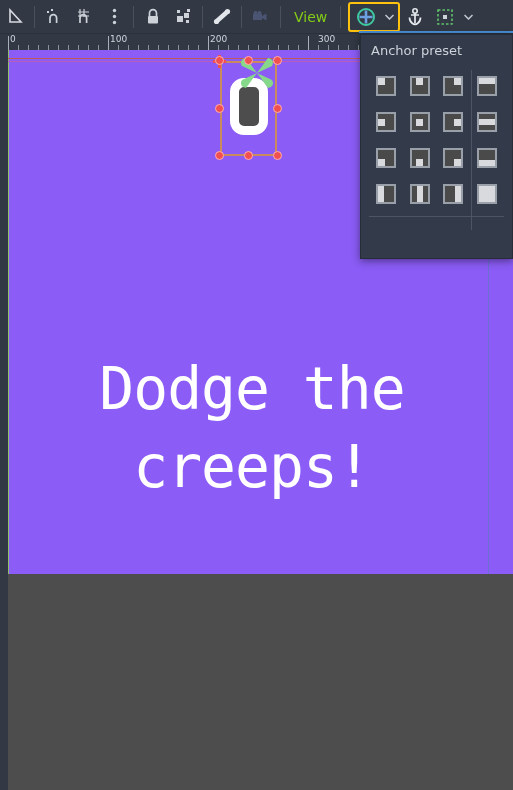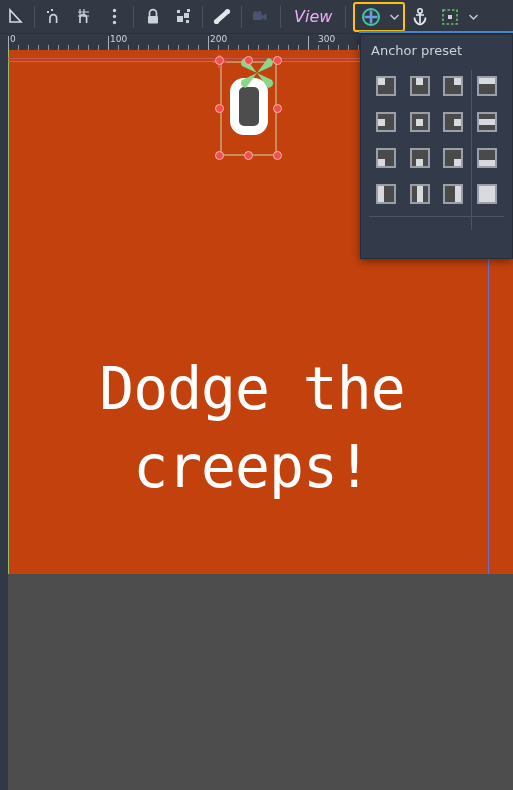--- a/index.html
+++ b/index.html
@@ -18,22 +18,22 @@
     display: flex; align-items: center;
     border-bottom: 1px solid #2a313b;
   }
   .tb-btn {
     width: 30px; height: 30px;
     display: flex; align-items: center; justify-content: center;
     flex: none;
   }
   .tb-sep { width: 1px; height: 22px; background: #4a515c; margin: 0 4px; flex: none; }
   .tb-text {
-    color: #f0abfc; font-size: 16px; padding: 0 9px; height: 30px;
-    display: flex; align-items: center; flex: none; font-style: italic;
+    color: #84cc16; font-size: 14px; padding: 0 9px; height: 30px;
+    display: flex; align-items: center; flex: none;
   }
   .tb-caret { width: 16px; height: 30px; display: flex; align-items: center; justify-content: center; flex: none; }
   .anchor-group {
     display: flex; align-items: center; flex: none;
     border: 2px solid #ffc20e; border-radius: 3px; height: 30px; margin-left: 3px;
     padding: 0 1px;
   }
   .underline-blue {
     position: absolute; left: 359px; top: 31px; width: 154px; height: 2px;
     background: #4a90d9;
@@ -52,21 +52,21 @@
     font-family: "DejaVu Sans", "Liberation Sans", sans-serif; padding-left: 2px;
   }
   .ruler-left {
     position: absolute; left: 0; top: 50px; width: 8px; height: 740px;
     background: #323944;
   }
 
   
   .canvas {
     position: absolute; left: 8px; top: 50px; width: 505px; height: 524px;
-    background: #c2410c; overflow: hidden;
+    background: #8b5cf6; overflow: hidden;
   }
   .vp-border-right { position: absolute; left: 480px; top: 0; width: 1px; height: 733px; background: #6a6fd0; }
   .vp-border-bottom { position: absolute; left: 0; top: 733px; width: 481px; height: 1px; background: #6a6fd0; }
   .axis-v { position: absolute; left: 0px; top: 0; width: 1px; height: 733px; background: #8fbf6a; }
   .axis-h { position: absolute; left: 0; top: 8px; width: 505px; height: 1px; background: #c05a5a; }
   .guide-magenta { position: absolute; left: 0; top: 11px; width: 505px; height: 1px; background: #bb5cb8; }
 
   
   .game-title {
     position: absolute; left: 56px; top: 300px; width: 376px;

